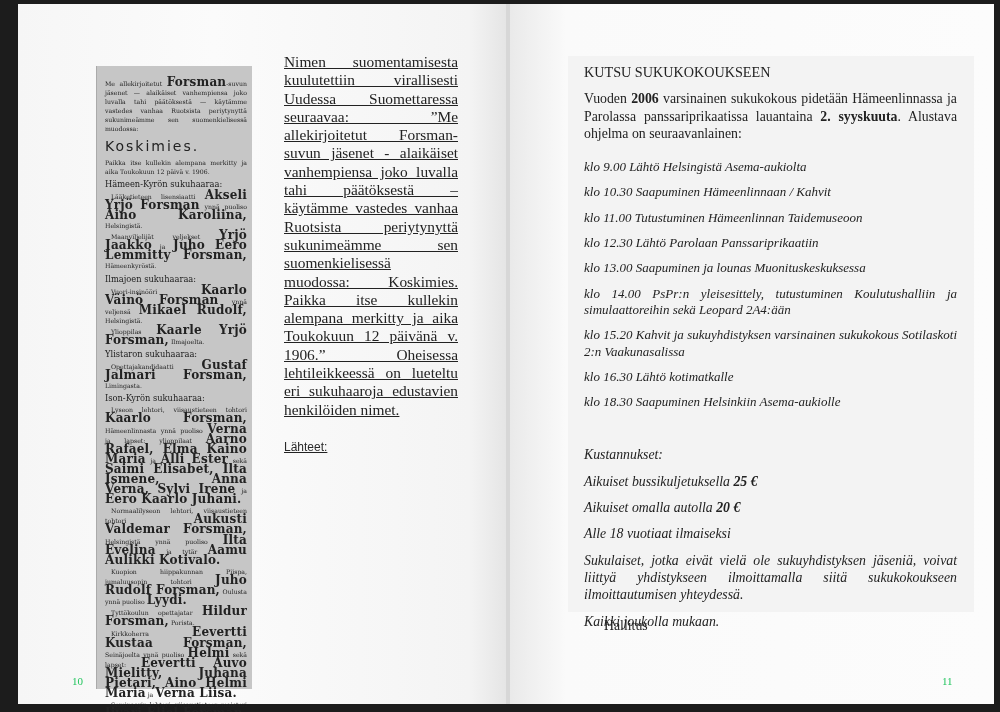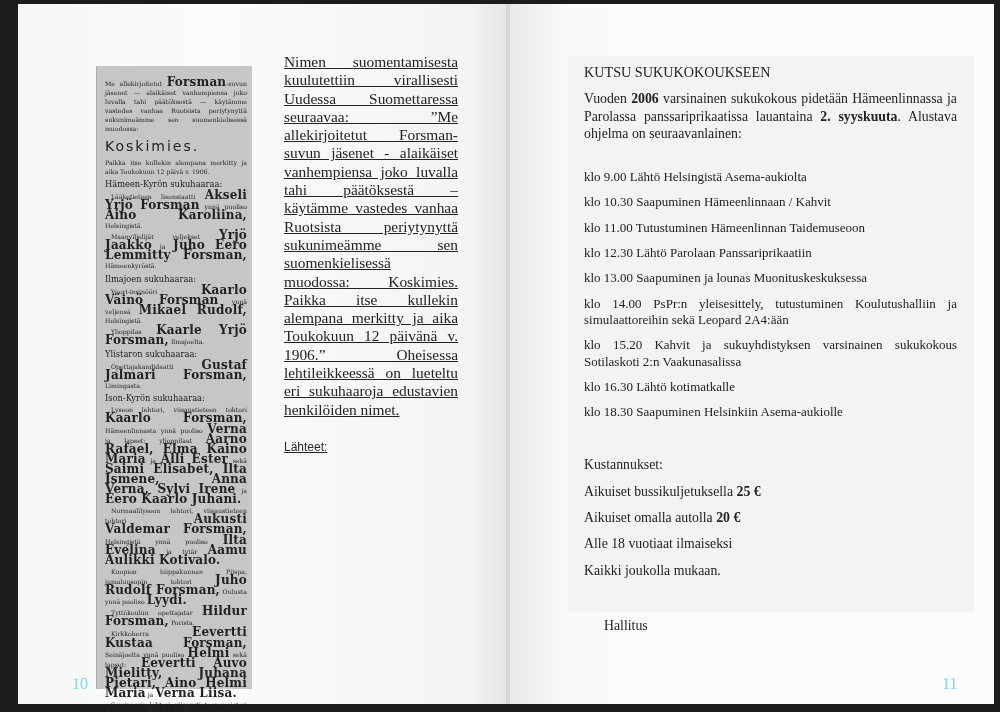--- a/index.html
+++ b/index.html
@@ -42,36 +42,36 @@
   .col-text {
     position:absolute; left:284px; top:53px; width:174px;
     font-size:15.4px; line-height:18.3px; color:#222; text-align:justify;text-decoration:underline;
   }
   .col-text p { margin:0; }
   .heading-sans {
     font-family:"Liberation Sans", sans-serif; font-size:12px; color:#2a2a2a;
     margin:19px 0 12px 0; line-height:18px;
   }
 
-  .page-num { position:absolute; font-size:16px; color:#7dd3fc; }
+  .page-num { position:absolute; font-size:11px; color:#22c55e; }
 
   
   .invite-box {
     position:absolute; left:568px; top:56px; width:406px; height:556px;
     background:#f3f3f3;
   }
   .invite {
     position:absolute; left:584px; top:64px; width:373px;
     font-size:13.8px; line-height:17.3px; color:#222;
   }
   .invite p { margin:0; text-align:justify; }
   .invite .title { font-size:14.2px; margin-bottom:9px; }
-  .schedule { margin-top:27px; }
+  .schedule { margin-top:17px;font-style:italic; }
   .schedule .item { margin-bottom:9px; font-size:13px; line-height:16.3px; text-align:justify; }
-  .costs { margin-top:36px; }
+  .costs { margin-top:36px;font-style:italic; }
   .costs p { margin-bottom:9px; }
   .signature { position:absolute; left:604px; top:618px; font-size:13.8px; color:#222; }
 </style>
 </head>
 <body>
 
 <div class="page page-left"></div>
 <div class="page page-right"></div>
 <div class="gutter"></div>
 
@@ -124,18 +124,19 @@
       <div class="item">klo 16.30 Lähtö kotimatkalle</div>
       <div class="item">klo 18.30 Saapuminen Helsinkiin Asema-aukiolle</div>
     </div>
   <div class="costs">
     <p>Kustannukset:</p>
     <div id="costs">
         <p>Aikuiset bussikuljetuksella <b>25 €</b></p>
         <p>Aikuiset omalla autolla <b>20 €</b></p>
         <p>Alle 18 vuotiaat ilmaiseksi</p>
       </div>
+    <p style="margin-top:9px">Sukulaiset, jotka eivät vielä ole sukuyhdistyksen jäseniä, voivat liittyä yhdistykseen ilmoittamalla siitä sukukokoukseen ilmoittautumisen yhteydessä.</p>
     <p style="margin-top:9px">Kaikki joukolla mukaan.</p>
   </div>
 </div>
 <div class="signature">Hallitus</div>
 
 <div class="page-num" style="left:942px;top:675px;">11</div>
 
 </body></html>

